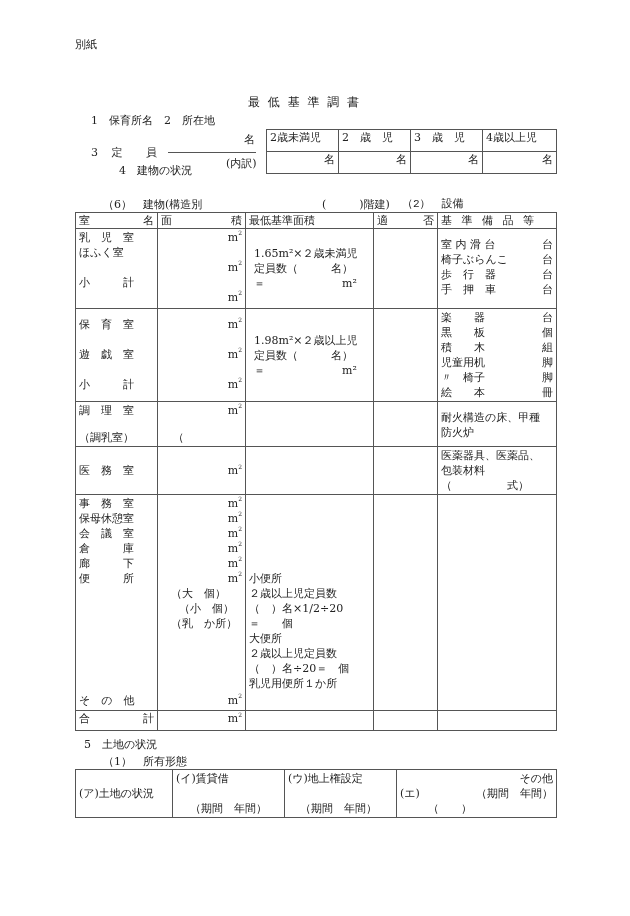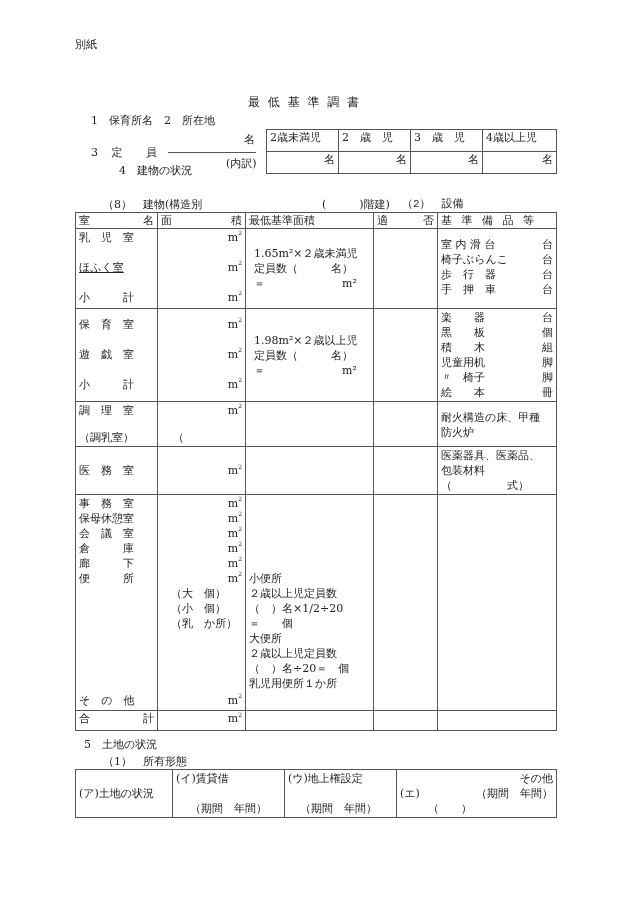--- a/index.html
+++ b/index.html
@@ -51,21 +51,21 @@
   <tr style="height:22px;">
     <td class="r">名</td>
     <td class="r">名</td>
     <td class="r">名</td>
     <td class="r">名</td>
   </tr>
 </tbody>
   </table>
 
 <div class="abs" style="left:91px; top:164px;margin-left:28px;">4　建物の状況</div>
-<div class="abs" style="left:103px; top:198px;">（8）　建物(構造別</div>
+<div class="abs" style="left:103px; top:198px;">（6）　建物(構造別</div>
 <div class="abs" style="left:322px; top:198px;">(　　　)階建)</div>
 <div class="abs" style="left:402px; top:198px;font-family:Liberation Mono, monospace;">（2）　設備</div>
 
 <table style="left:75px; top:212px; width:481px;">
   <colgroup>
     <col style="width:82px">
       <col style="width:88px">
       <col style="width:128px">
       <col style="width:64px">
       <col style="width:119px">
@@ -90,21 +90,21 @@
             <span>適</span>
             <span>否</span>
           </div>
         </td>
     <td style="letter-spacing:3px;">基 準 備 品 等</td>
   </tr>
 
   <tr style="height:80px;">
     <td>
       <span class="line">乳　児　室</span>
-      <span class="line" style="margin-top:15px;text-decoration:underline;">ほふく室</span>
+      <span class="line" style="">ほふく室</span>
       <span class="line" style="margin-top:15px;">小　　　計</span>
     </td>
     <td class="r">
       <span class="line">m<sup>2</sup></span>
       <span class="line" style="margin-top:15px;">m<sup>2</sup></span>
       <span class="line" style="margin-top:15px;">m<sup>2</sup></span>
     </td>
     <td style="vertical-align:middle; padding-left:8px;">
       <span class="line">1.65m²×２歳未満児</span>
       <span class="line">定員数（　　　名）</span>
@@ -218,21 +218,21 @@
       <span class="line" style="position:absolute; bottom:2px; left:3px;">そ　の　他</span>
     </td>
     <td style="position:relative;">
       <span class="line r">m<sup>2</sup></span>
       <span class="line r">m<sup>2</sup></span>
       <span class="line r">m<sup>2</sup></span>
       <span class="line r">m<sup>2</sup></span>
       <span class="line r">m<sup>2</sup></span>
       <span class="line r">m<sup>2</sup></span>
       <span class="line" style="padding-left:10px;">（大　個）</span>
-      <span class="line" style="padding-left:10px;">（小　個）</span>
+      <span class="line" style="padding-left:10px;text-align:center;">（小　個）</span>
       <span class="line" style="padding-left:10px;">（乳　か所）</span>
       <span class="line r" style="position:absolute; bottom:2px; right:3px;">m<sup>2</sup></span>
     </td>
     <td>
       <div style="margin-top:75px;">
         <span class="line">小便所</span>
         <span class="line">２歳以上児定員数</span>
         <span class="line">（　）名×1/2÷20</span>
         <span class="line">＝　　個</span>
         <span class="line">大便所</span>

